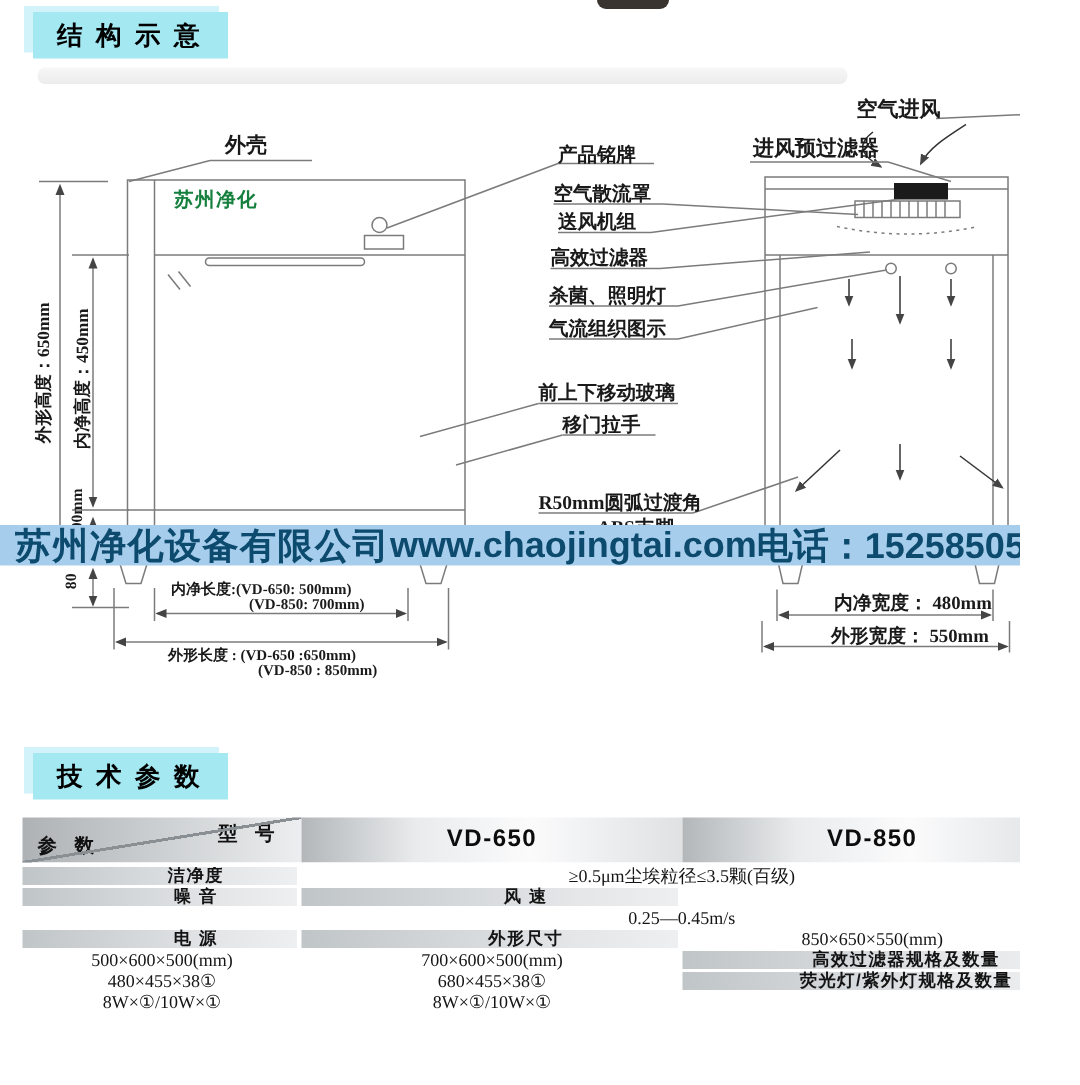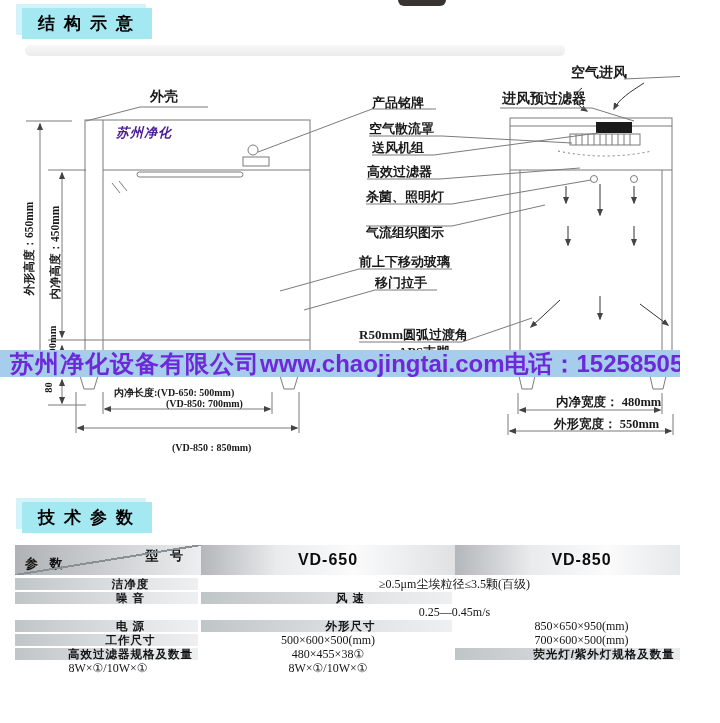--- a/index.html
+++ b/index.html
@@ -14,28 +14,28 @@
   .badge2{top:502px;}
   .strip{position:absolute;left:25px;top:45px;width:540px;height:11px;border-radius:5px;
          background:linear-gradient(#f7f7f7,#ececec);}
   .diagram{position:absolute;left:0;top:0;width:720px;height:500px;z-index:2;}
   .diagram svg{position:absolute;left:0;top:0;}
   .lbl{position:absolute;white-space:nowrap;color:#1a1a1a;
        font:bold 13px "Liberation Serif","DejaVu Serif",serif;z-index:3;}
   .lbl-sm{font-size:10px;}
   .lbl-md{font-size:12.5px;}
   .lbl-lg{font-size:14px;}
-  .brand{font-style:italic;color:#4c1d95;letter-spacing:1px;}
+  .brand{color:#15803d;letter-spacing:1px;}
   .vlbl{position:absolute;text-align:center;transform:rotate(-90deg);transform-origin:center;
         font:bold 11.5px "Liberation Serif","DejaVu Serif",serif;color:#1a1a1a;
         white-space:nowrap;z-index:3;}
   .vlbl-sm{font-size:10.5px;}
   .watermark{position:absolute;left:0;top:350px;width:720px;height:27px;background:#a6cdec;
              z-index:6;display:flex;align-items:center;justify-content:space-between;
-             padding:0 10px;box-sizing:border-box;color:#6d28d9;font-weight:bold;
+             padding:0 10px;box-sizing:border-box;color:#0c4a6e;font-weight:bold;
              font-size:24px;white-space:nowrap;}
   .watermark .wm-co{letter-spacing:1px;}
   
   .ptable{position:absolute;left:15px;top:545px;width:693px;z-index:2;
           display:grid;grid-template-columns:186px 254px 253px;}
   .th{height:30px;background:linear-gradient(90deg,#b3b7ba 0%,#e9ebec 30%,#fbfbfc 60%,#dfe1e3 100%);
       border-bottom:3px solid #fff;position:relative;}
   .th-corner{background:linear-gradient(90deg,#aeb2b5,#eceeef),
              linear-gradient(#fff,#fff);}
   .th-corner::after{content:"";position:absolute;left:0;top:0;width:100%;height:100%;
@@ -176,36 +176,37 @@
     </svg>
 
     <span class="lbl lbl-lg" style="left:150px;top:88px;">外壳</span>
     <span class="lbl brand" style="left:116px;top:124px;">苏州净化</span>
 
     <span class="lbl" style="left:372px;top:94px;">产品铭牌</span>
     <span class="lbl" style="left:369px;top:120px;">空气散流罩</span>
     <span class="lbl" style="left:372px;top:139px;">送风机组</span>
     <span class="lbl" style="left:367px;top:163px;">高效过滤器</span>
     <span class="lbl" style="left:366px;top:188px;">杀菌、照明灯</span>
-    <span class="lbl" style="left:366px;top:224px;">气流组织图示</span>
+    <span class="lbl" style="left:366px;top:210px;">气流组织图示</span>
     <span class="lbl" style="left:359px;top:253px;">前上下移动玻璃</span>
     <span class="lbl" style="left:375px;top:274px;">移门拉手</span>
     <span class="lbl" style="left:359px;top:326px;">R50mm圆弧过渡角</span>
     <span class="lbl" style="left:398px;top:343px;z-index:2;">ABS支脚</span>
 
     <span class="lbl lbl-lg" style="left:571px;top:64px;">空气进风</span>
     <span class="lbl lbl-lg" style="left:502px;top:90px;">进风预过滤器</span>
 
     <span class="vlbl" style="left:-36px;top:241px;width:130px;">外形高度：650mm</span>
     <span class="vlbl" style="left:-10px;top:245px;width:130px;">内净高度：450mm</span>
     <span class="vlbl vlbl-sm" style="left:32px;top:334px;width:40px;">90mm</span>
     <span class="vlbl vlbl-sm" style="left:33px;top:382px;width:30px;">80</span>
 
     <span class="lbl lbl-sm" style="left:114px;top:386px;">内净长度:(VD-650: 500mm)</span>
     <span class="lbl lbl-sm" style="left:166px;top:398px;">(VD-850: 700mm)</span>
+    <span class="lbl lbl-sm" style="left:112px;top:430px;">外形长度 : (VD-650 :650mm)</span>
     <span class="lbl lbl-sm" style="left:172px;top:442px;">(VD-850 : 850mm)</span>
 
     <span class="lbl lbl-md" style="left:556px;top:394px;">内净宽度： 480mm</span>
     <span class="lbl lbl-md" style="left:554px;top:416px;">外形宽度： 550mm</span>
   </div>
 
   <div class="watermark">
     <span class="wm-co">苏州净化设备有限公司</span>
     <span>www.chaojingtai.com</span>
     <span>电话：15258505380</span>
@@ -229,27 +230,27 @@
     <div class="cell cell-label">噪 音</div>
 
     <div class="cell cell-label">风 速</div>
     <div class="cell cell-val span2 row-gray">
         <span class="cell cell-val" style="border:none;background:none;">0.25—0.45m/s</span>
       </div>
 
     <div class="cell cell-label">电 源</div>
 
     <div class="cell cell-label row-gray">外形尺寸</div>
-    <div class="cell cell-val row-gray">850×650×950(mm)</div>
-
-    <div class="cell cell-label row-white">工作尺寸</div>
+    <div class="cell cell-val row-gray">850×650×550(mm)</div>
+
     <div class="cell cell-val row-white">500×600×500(mm)</div>
     <div class="cell cell-val row-white">700×600×500(mm)</div>
 
     <div class="cell cell-label row-gray">高效过滤器规格及数量</div>
     <div class="cell cell-val row-gray">480×455×38①</div>
+    <div class="cell cell-val row-gray">680×455×38①</div>
 
     <div class="cell cell-label row-white">荧光灯/紫外灯规格及数量</div>
     <div class="cell cell-val row-white">8W×①/10W×①</div>
     <div class="cell cell-val row-white">8W×①/10W×①</div>
   </div>
 
 </div>
 
 </body></html>

